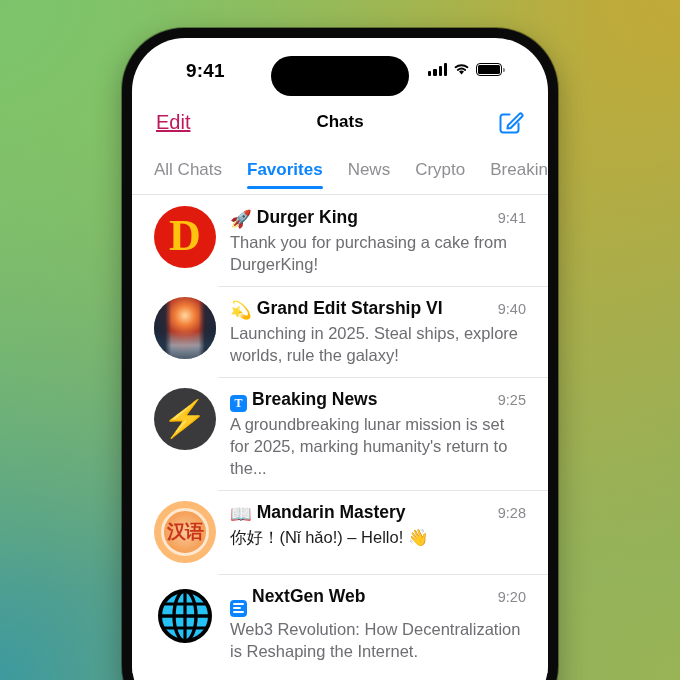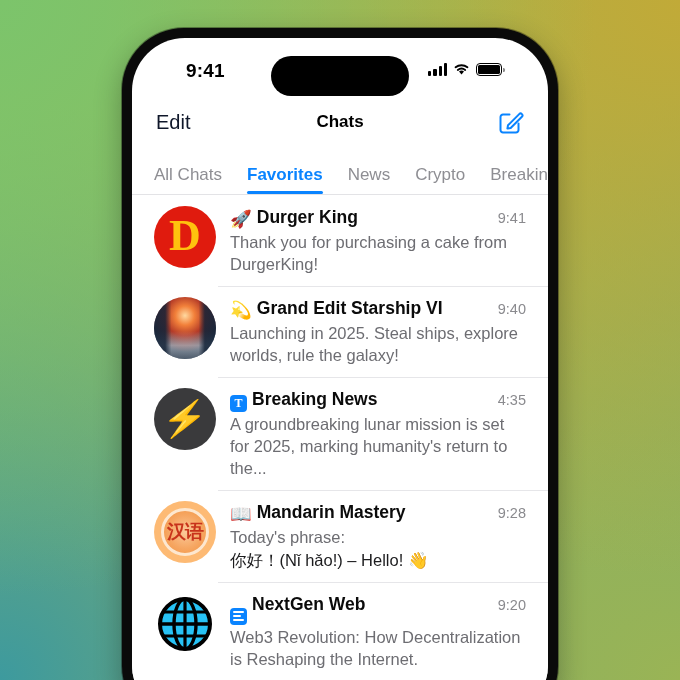--- a/index.html
+++ b/index.html
@@ -118,41 +118,42 @@
   
   .nav-bar {
     height: 52px;
     display: flex;
     align-items: center;
     position: relative;
     padding: 0 24px;
   }
   .nav-edit {
     font-size: 20px;
-    color: #0f172a;
+    color: #be185d;
+    text-decoration: underline;
   }
   .nav-title {
     position: absolute;
     left: 0; right: 0;
     text-align: center;
     font-size: 17px;
     font-weight: bold;
     color: #000;
     pointer-events: none;
   }
   .nav-compose {
     margin-left: auto;
     width: 26px; height: 26px;
     color: #0a84ff;
   }
 
   
   .tabs {
     display: flex;
-    align-items: flex-end;
+    align-items: center;
     padding: 6px 22px 0 22px;
     gap: 25px;
     height: 46px;
     position: relative;
   }
   .tab {
     font-size: 17px;
     color: #8e8e93;
     padding-bottom: 9px;
     position: relative;
@@ -379,37 +380,36 @@
         </div>
       </div>
 
       <div class="chat-row">
         <div class="avatar av-bolt">
           <span>⚡</span>
         </div>
         <div class="chat-body">
           <div class="chat-top">
             <div class="chat-name"><span class="badge-sq">T</span><span>Breaking News</span></div>
-            <div class="chat-time">4:35</div>
+            <div class="chat-time">9:25</div>
           </div>
           <div class="chat-preview">A groundbreaking lunar mission is set for 2025, marking humanity's return to the...</div>
         </div>
       </div>
 
       <div class="chat-row">
         <div class="avatar av-orange">
           <div class="pulp"></div>
           <div class="han">汉语</div>
         </div>
         <div class="chat-body">
           <div class="chat-top">
             <div class="chat-name"><span class="glyph-book">📖</span><span>Mandarin Mastery</span></div>
             <div class="chat-time">9:28</div>
           </div>
-          <div class="chat-preview">Today's phrase:</div>
           <div class="chat-preview dark">你好！(Nǐ hǎo!) – Hello! 👋</div>
         </div>
       </div>
 
       <div class="chat-row">
         <div class="avatar av-globe">
           <svg viewBox="0 0 62 62" width="62" height="62">
             <circle cx="31" cy="31" r="25" fill="#27c2f5" stroke="#000" stroke-width="4"></circle>
             <ellipse cx="31" cy="31" rx="11" ry="25" fill="none" stroke="#000" stroke-width="3.4"></ellipse>
             <line x1="6" y1="31" x2="56" y2="31" stroke="#000" stroke-width="3.4"></line>

